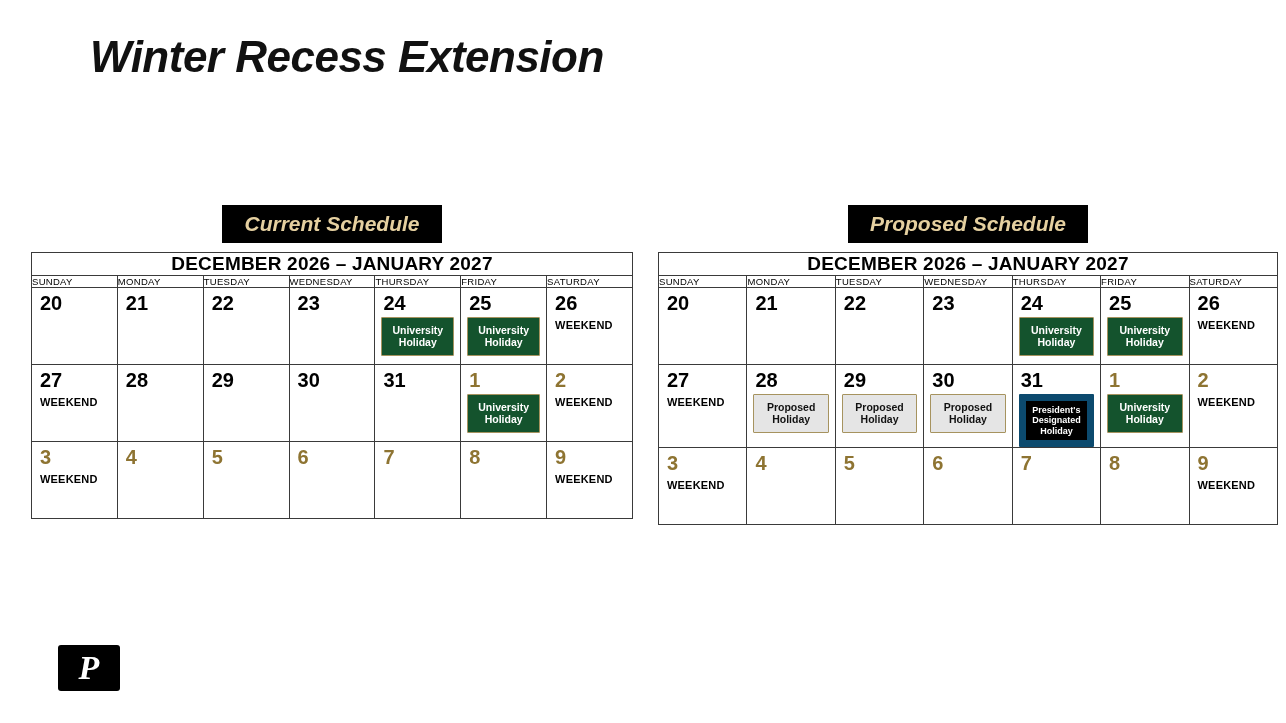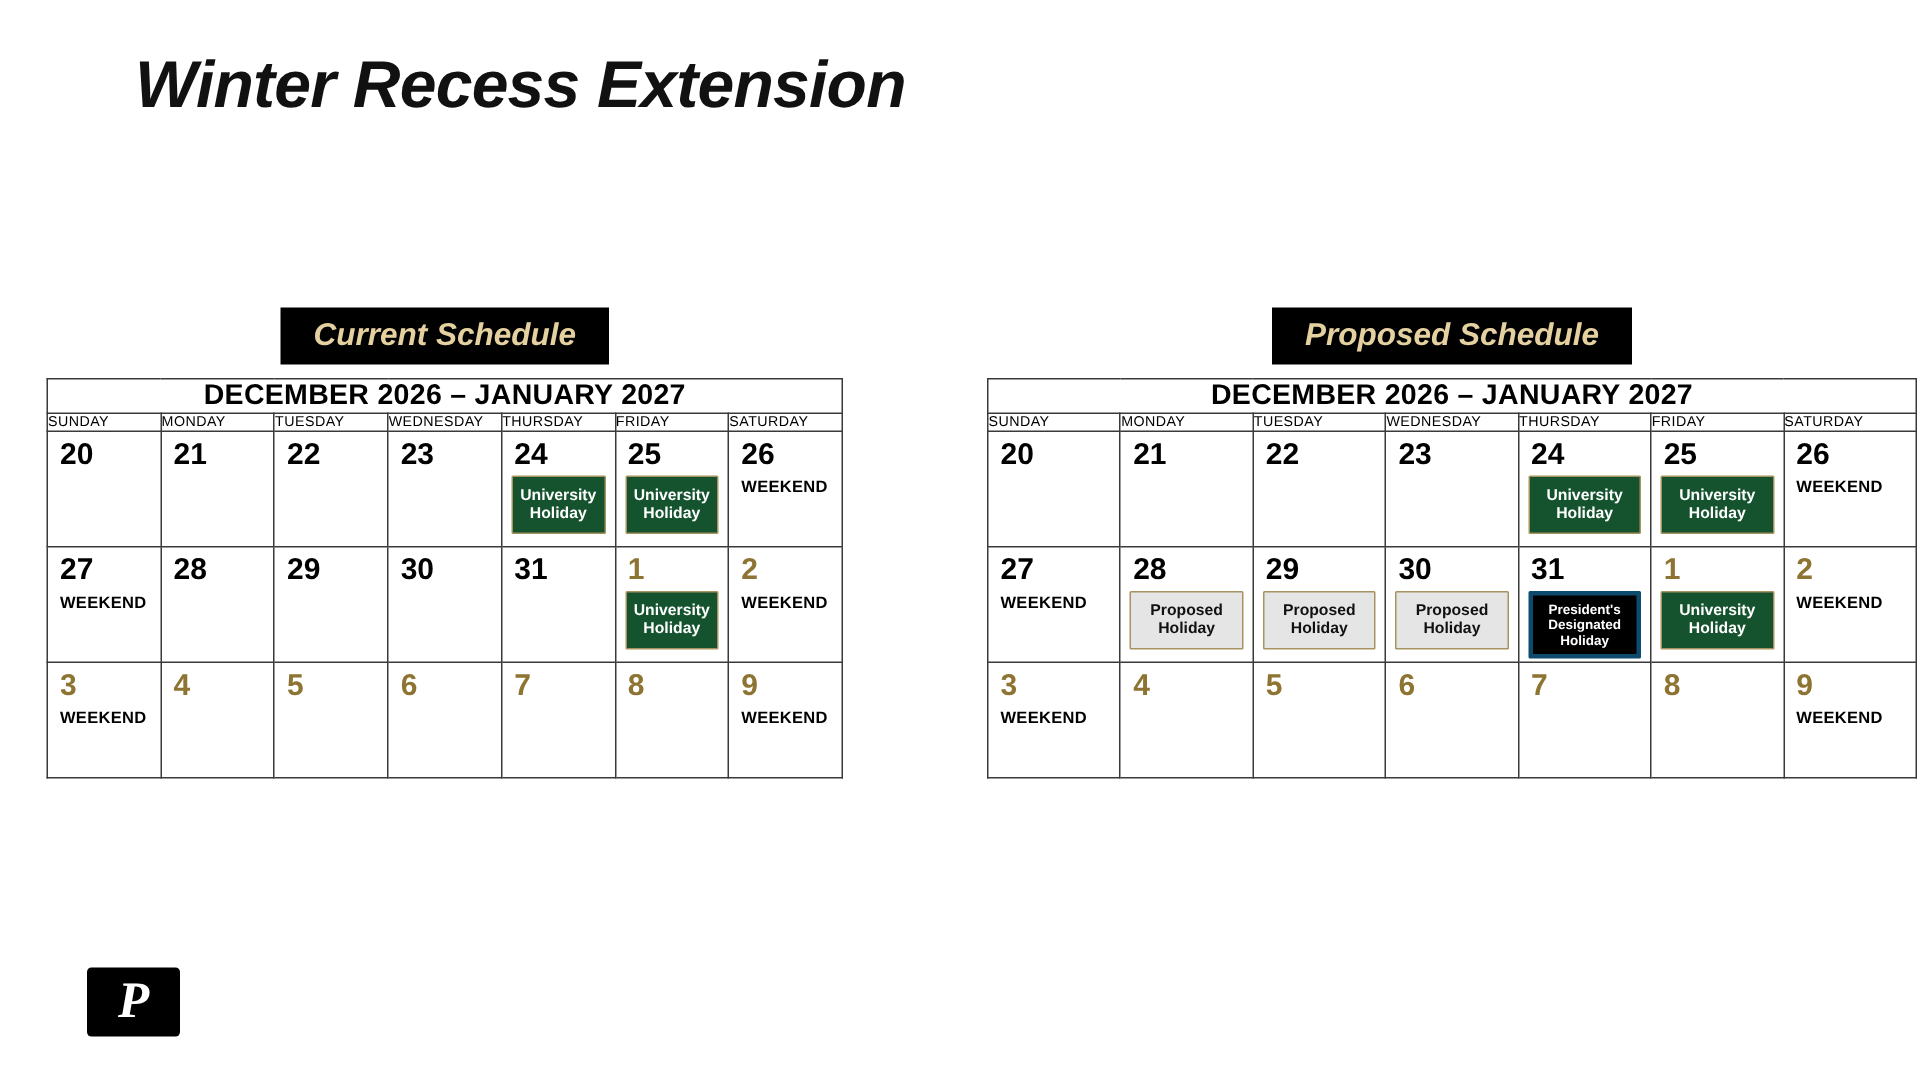--- a/index.html
+++ b/index.html
@@ -28,21 +28,21 @@
     color: #111111;
     white-space: nowrap;
     margin-left: 28px;
   }
 
   
   .cal-block {
     position: absolute;
     top: 205px;
   }
-  .cal-block.left  { left: 31px;  width: 531px; }
+  .cal-block.left  { left: 31px;  width: 602px; }
   .cal-block.right { left: 658px; width: 620px; }
 
   .badge {
     display: inline-block;
     background: #000000;
     color: #e5d0a0;
     font-style: italic;
     font-weight: bold;
     font-size: 21px;
     padding: 8px 22px 9px 22px;
@@ -113,21 +113,21 @@
     border: 1px solid #a6935f;
   }
   .tag.proposed {
     background: #e5e5e5;
     color: #111111;
     border: 1px solid #a6935f;
   }
   .tag.designated {
     background: #000000;
     color: #ffffff;
-    border: 3px solid #0c4a6e;
+    border: 7px solid #0c4a6e;
     font-size: 9px;
     line-height: 1.15;
     padding: 4px 1px 4px 1px;
   }
 
   
   .logo {
     position: absolute;
     left: 58px;
     top: 645px;

